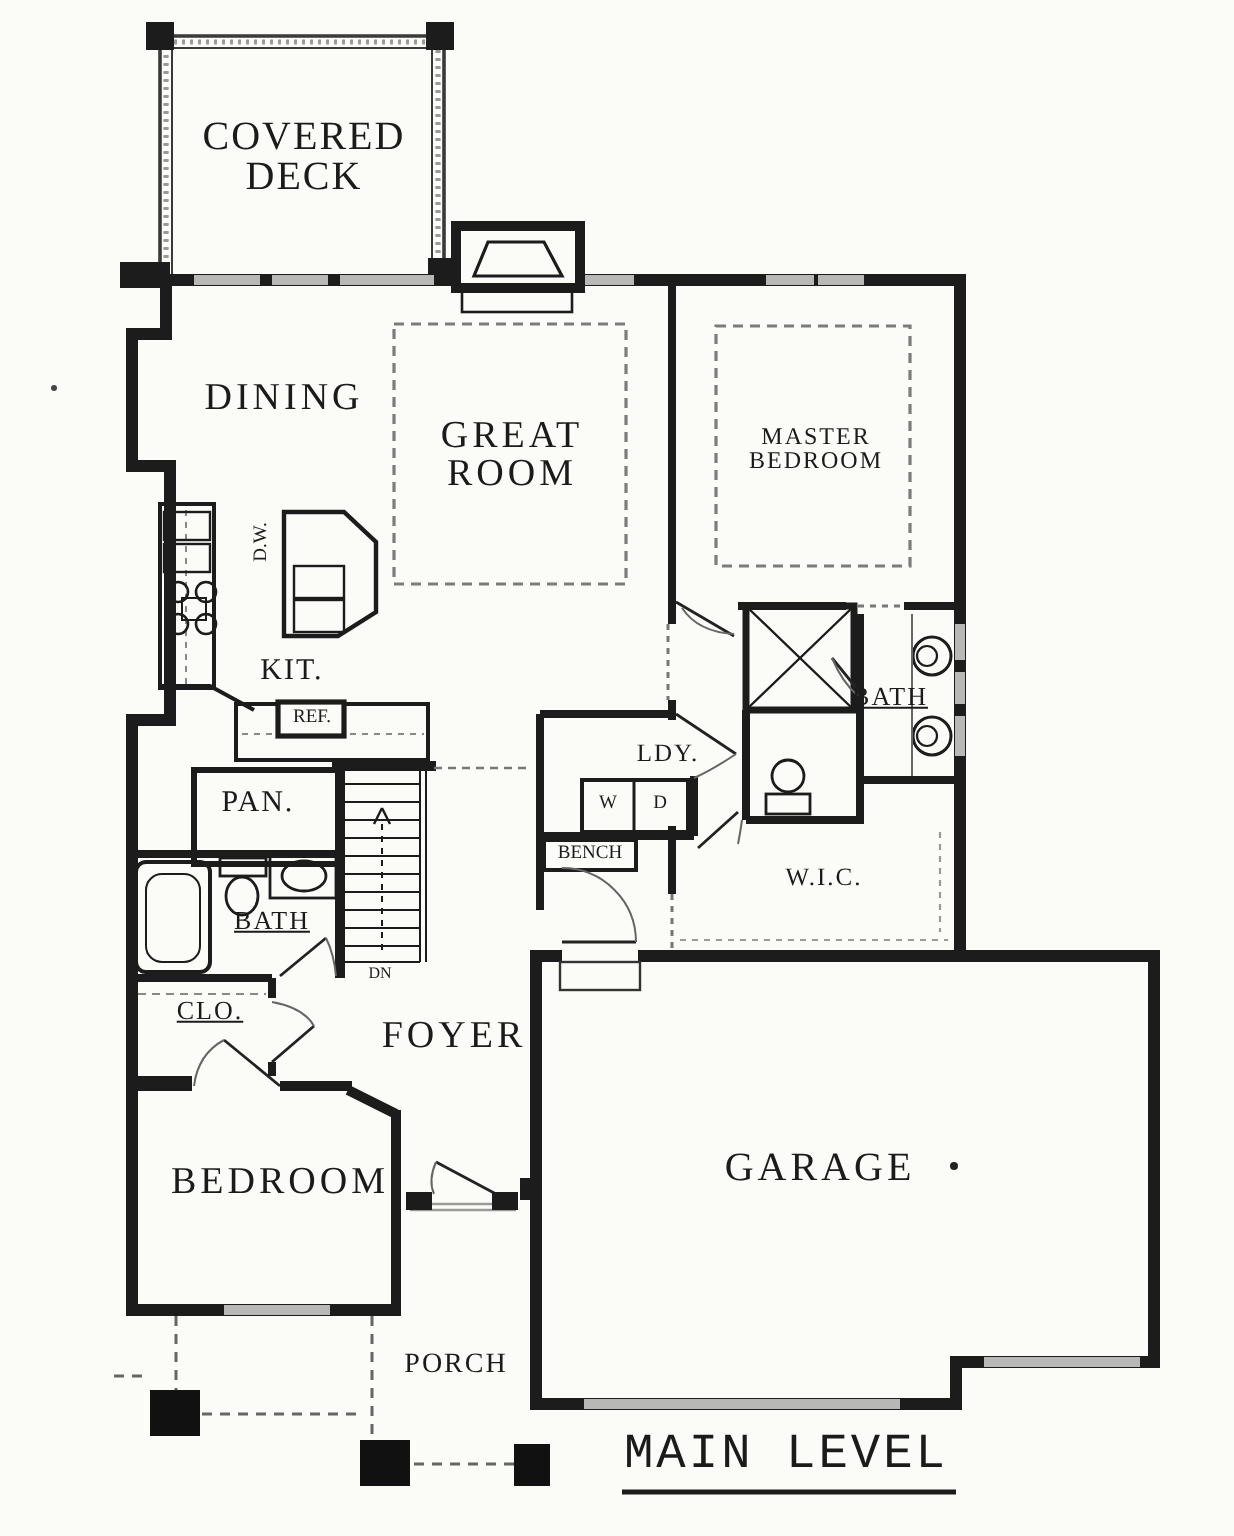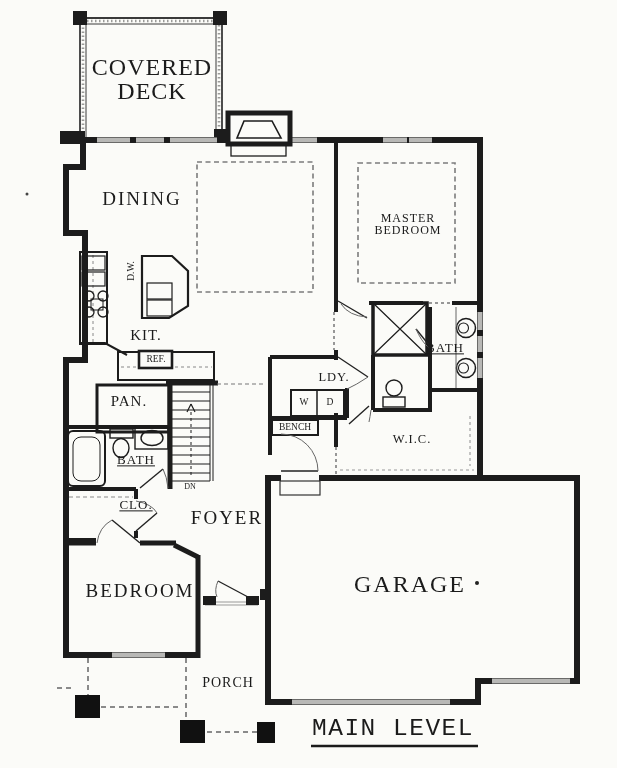--- a/index.html
+++ b/index.html
@@ -9,21 +9,21 @@
     font-family:"Liberation Serif","DejaVu Serif",serif;color:#1b1b1b;
   }
   .stage svg{position:absolute;left:0;top:0;}
   .lbl{
     position:absolute;transform:translate(-50%,-50%);
     text-align:center;white-space:nowrap;line-height:1.02;
     color:#1b1b1b;letter-spacing:1px;
   }
   .lbl.wrap{white-space:normal;}
   .lbl.rot{transform:translate(-50%,-50%) rotate(-90deg);}
-  .fs20{font-size:24px;} .fs19{font-size:19px;letter-spacing:2px;}
+  .fs20{font-size:20px;} .fs19{font-size:19px;letter-spacing:2px;}
   .fs17{font-size:12px;} .fs15{font-size:15px;} .fs13{font-size:13px;text-decoration:underline;}
   .fs12{font-size:12.5px;}
   .fs9{font-size:9.5px;letter-spacing:0;} .fs8{font-size:8px;letter-spacing:0;}
   .fs24{font-size:24.5px;letter-spacing:1.5px;font-family:Liberation Mono, monospace;}
 </style>
 </head>
 <body>
 
 <div class="stage">
 
@@ -247,32 +247,33 @@
     <g>
       <circle cx="27" cy="194" r="1.5" fill="#444"></circle>
     </g>
     <g>
       <path d="M311,746 H478" stroke="#1b1b1b" stroke-width="2.4" fill="none"></path>
     </g>
   </svg>
 
   <div class="lbl wrap fs20" style="left:152px;top:79px;width:130px;">COVERED DECK</div>
   <div class="lbl fs19" style="left:142px;top:199px;">DINING</div>
+  <div class="lbl wrap fs19" style="left:256px;top:228px;width:95px;">GREAT ROOM</div>
   <div class="lbl wrap fs17" style="left:408px;top:224px;width:110px;">MASTER BEDROOM</div>
   <div class="lbl fs15" style="left:146px;top:336px;text-align:right;">KIT.</div>
   <div class="lbl rot fs9" style="left:132px;top:271px;">D.W.</div>
   <div class="lbl fs9" style="left:156px;top:360px;">REF.</div>
   <div class="lbl fs15" style="left:129px;top:402px;">PAN.</div>
   <div class="lbl fs12" style="left:334px;top:377px;">LDY.</div>
   <div class="lbl fs9" style="left:304px;top:403px;">W</div>
   <div class="lbl fs9" style="left:330px;top:403px;">D</div>
   <div class="lbl fs9" style="left:295px;top:428px;">BENCH</div>
   <div class="lbl fs13" style="left:445px;top:348px;">BATH</div>
   <div class="lbl fs12" style="left:412px;top:439px;">W.I.C.</div>
   <div class="lbl fs13" style="left:136px;top:460px;">BATH</div>
-  <div class="lbl fs13" style="left:105px;top:505px;margin-left:31px;">CLO.</div>
+  <div class="lbl fs13" style="left:105px;top:505px;">CLO.</div>
   <div class="lbl fs8" style="left:190px;top:487px;">DN</div>
   <div class="lbl fs19" style="left:227px;top:518px;">FOYER</div>
   <div class="lbl fs19" style="left:140px;top:591px;">BEDROOM</div>
   <div class="lbl fs20" style="left:410px;top:584px;letter-spacing:2px;">GARAGE</div>
   <div class="lbl" style="left:228px;top:683px;font-size:14px;">PORCH</div>
   <div class="lbl fs24" style="left:393px;top:728px;">MAIN LEVEL</div>
 </div>
 
 </body></html>

